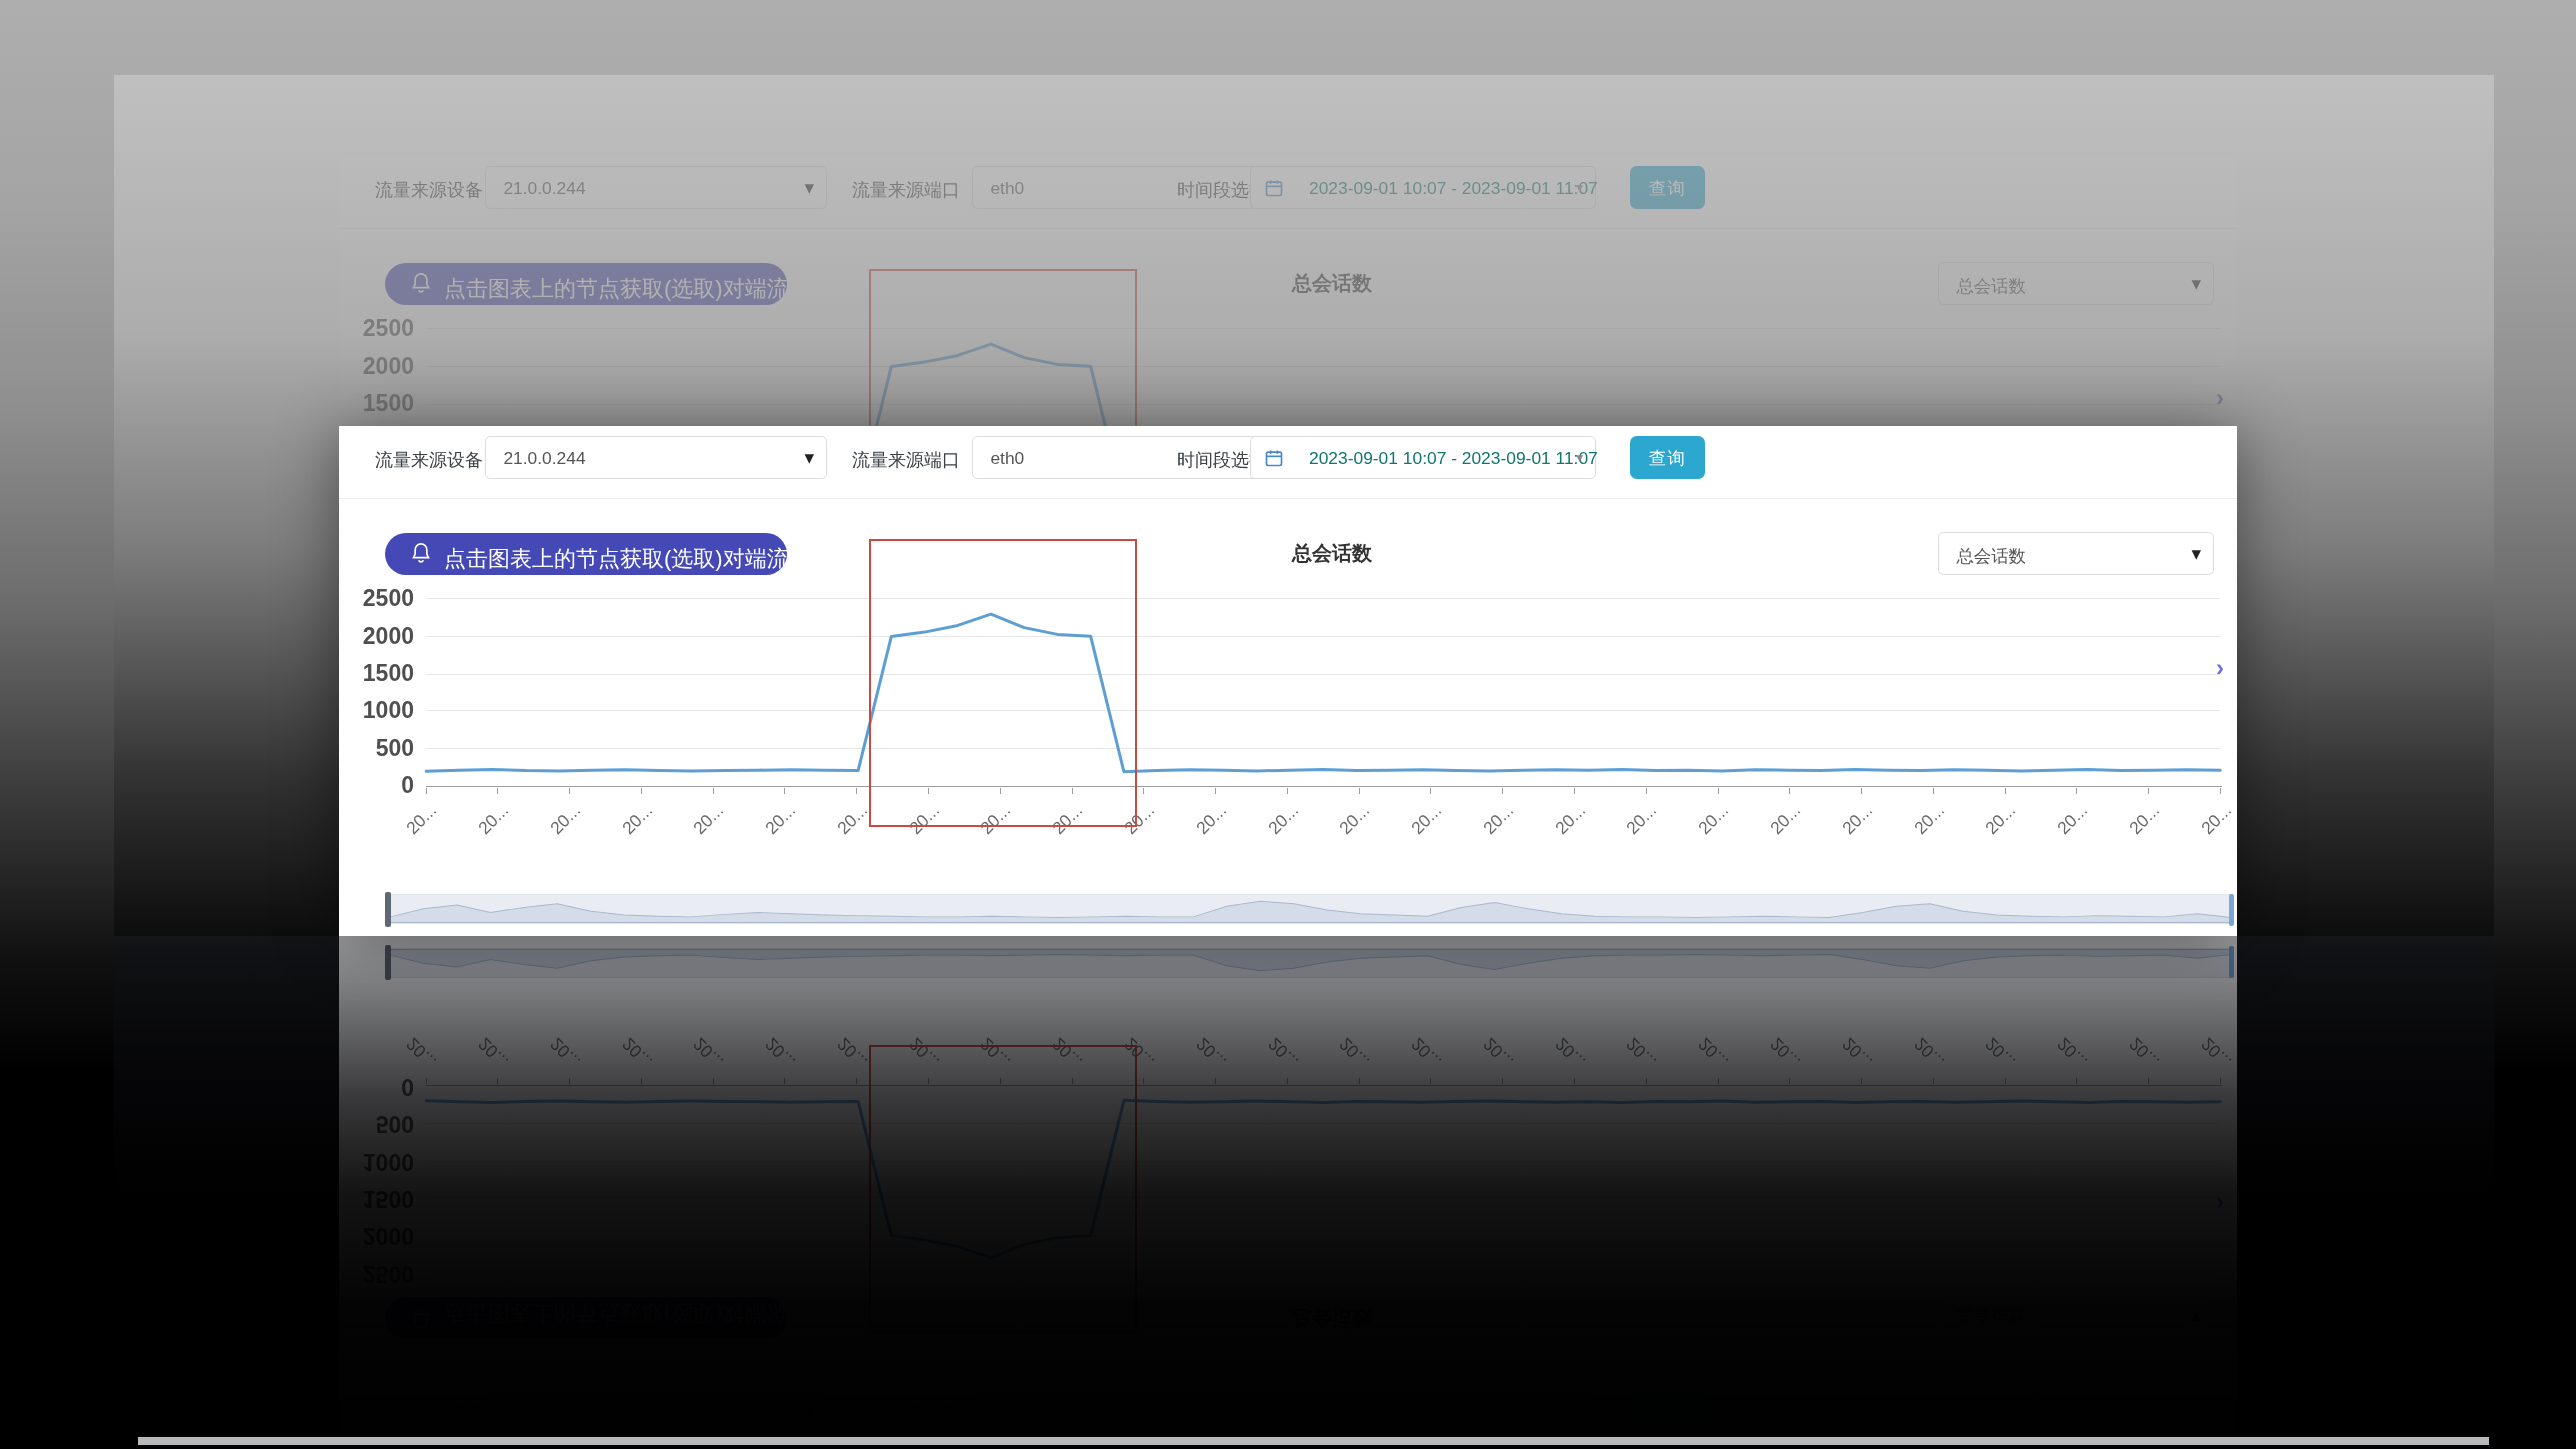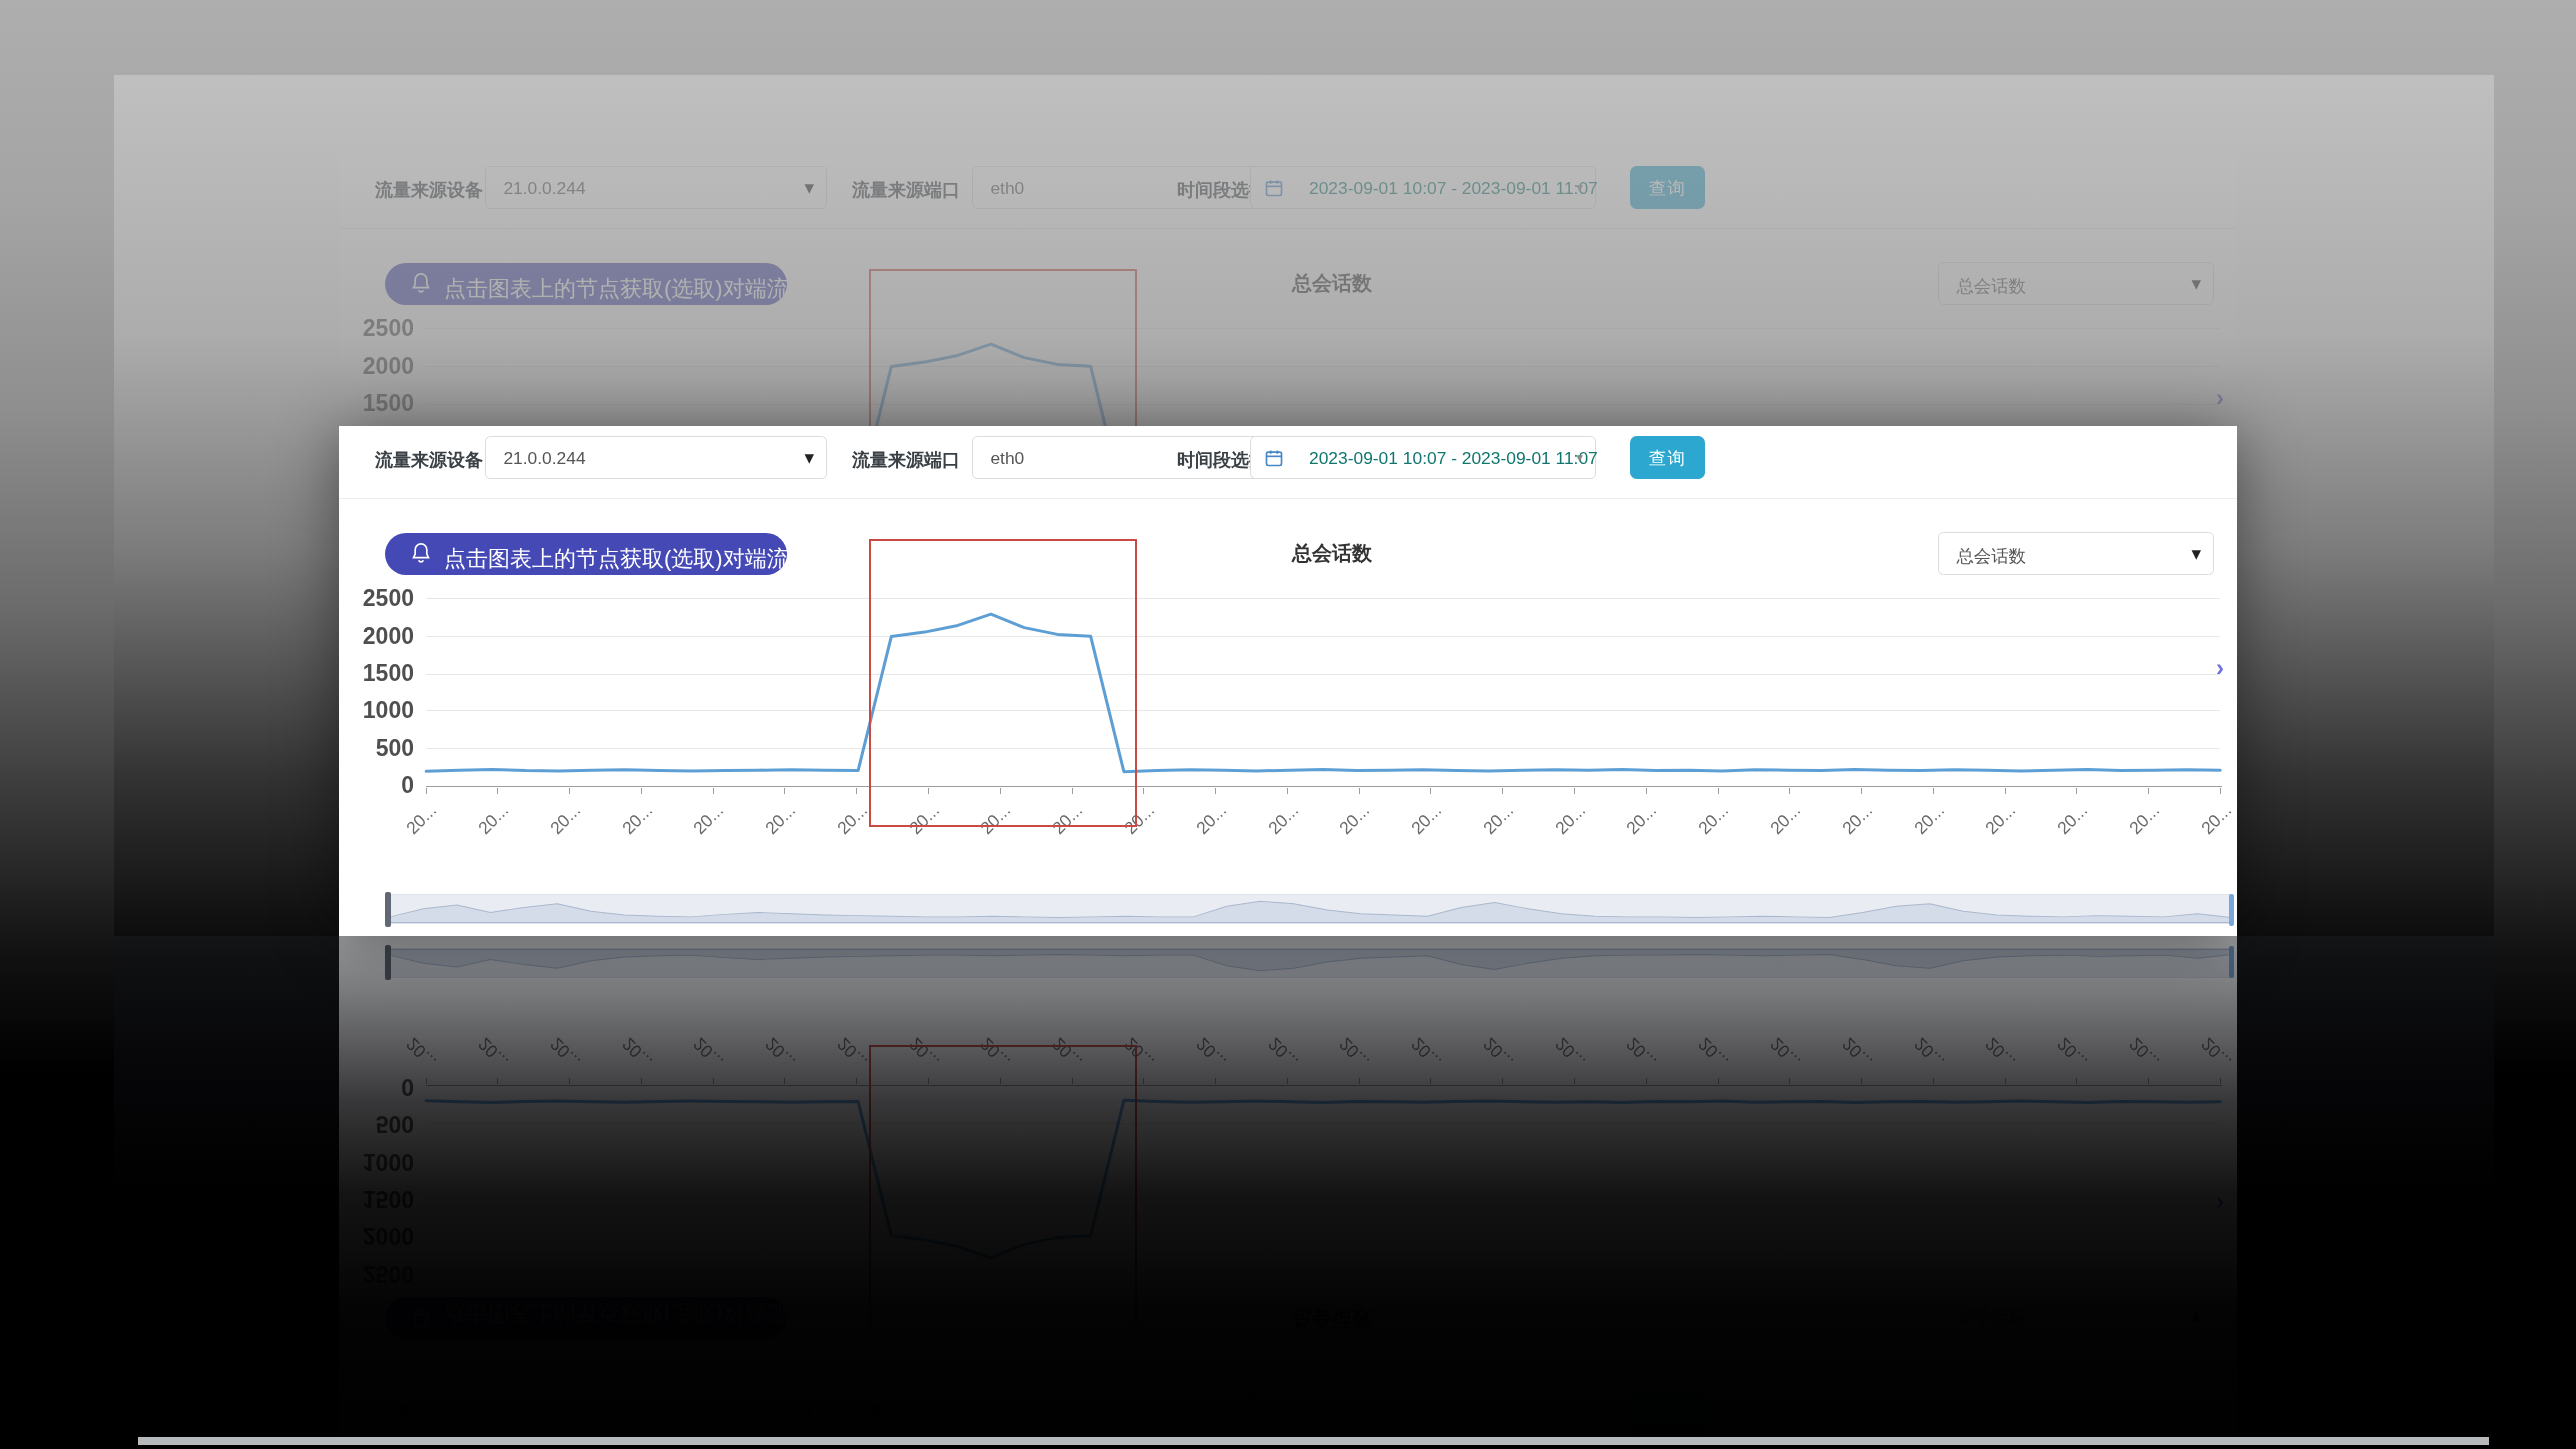--- a/index.html
+++ b/index.html
@@ -7,21 +7,21 @@
   .scene{position:relative;width:2576px;height:1449px;overflow:hidden;
     background:linear-gradient(180deg,#aeaeae 0%,#a4a4a4 14%,#8f8f8f 28%,#6b6b6b 42%,#3a3a3a 55%,#111 66%,#000 74%,#000 100%);}
   
   .page{position:absolute;left:114px;top:75px;width:2380px;height:861px;background:#fcfcfc;overflow:hidden;}
   .ghost-host{position:absolute;left:225px;top:81px;width:1898px;height:510px;}
   .page-overlay{position:absolute;inset:0;z-index:5;
     background:linear-gradient(180deg,rgba(160,160,160,.66) 0%,rgba(142,142,142,.72) 30%,rgba(96,96,96,.82) 55%,rgba(34,34,34,.93) 82%,rgba(5,5,5,.97) 100%);}
   
   .modal{position:absolute;left:339px;top:426px;width:1898px;height:510px;background:#fff;z-index:10;box-shadow:0 5.4px 60px rgba(0,0,0,.45);}
   .modal-content{position:absolute;inset:0;background:#fff;overflow:hidden;}
-  .tb-label{position:absolute;top:22px;font-size:18px;font-weight:700;color:#3b4045;white-space:nowrap;}
+  .tb-label{position:absolute;top:22px;font-size:18px;font-weight:400;color:#3b4045;white-space:nowrap;}
   .sel{position:absolute;top:10px;height:43px;background:#fff;border:1.3px solid #dcdcdc;border-radius:5.4px;}
   .sel .val{position:absolute;left:17.4px;top:10.7px;font-size:17.4px;color:#555;white-space:nowrap;}
   .sel .car{position:absolute;right:12px;top:9.4px;font-size:19px;color:#222;}
   .datebox .val{color:#0f766e;left:58px;}
   .cal{position:absolute;left:13.4px;top:10.7px;}
   .tb-divider{position:absolute;left:0;top:72px;width:100%;height:0;border-bottom:1.3px solid #ededed;}
   .query-btn{position:absolute;left:1291px;top:10px;width:75px;height:43px;background:#2ba7d0;border:none;border-radius:6.7px;
     color:#fff;font-size:17.4px;letter-spacing:1.3px;}
   .pill{position:absolute;left:46px;top:107px;width:402px;height:42px;background:#4549b5;border-radius:21px;color:#fff;}
   .pill .bell{position:absolute;left:25.5px;top:9.4px;}

